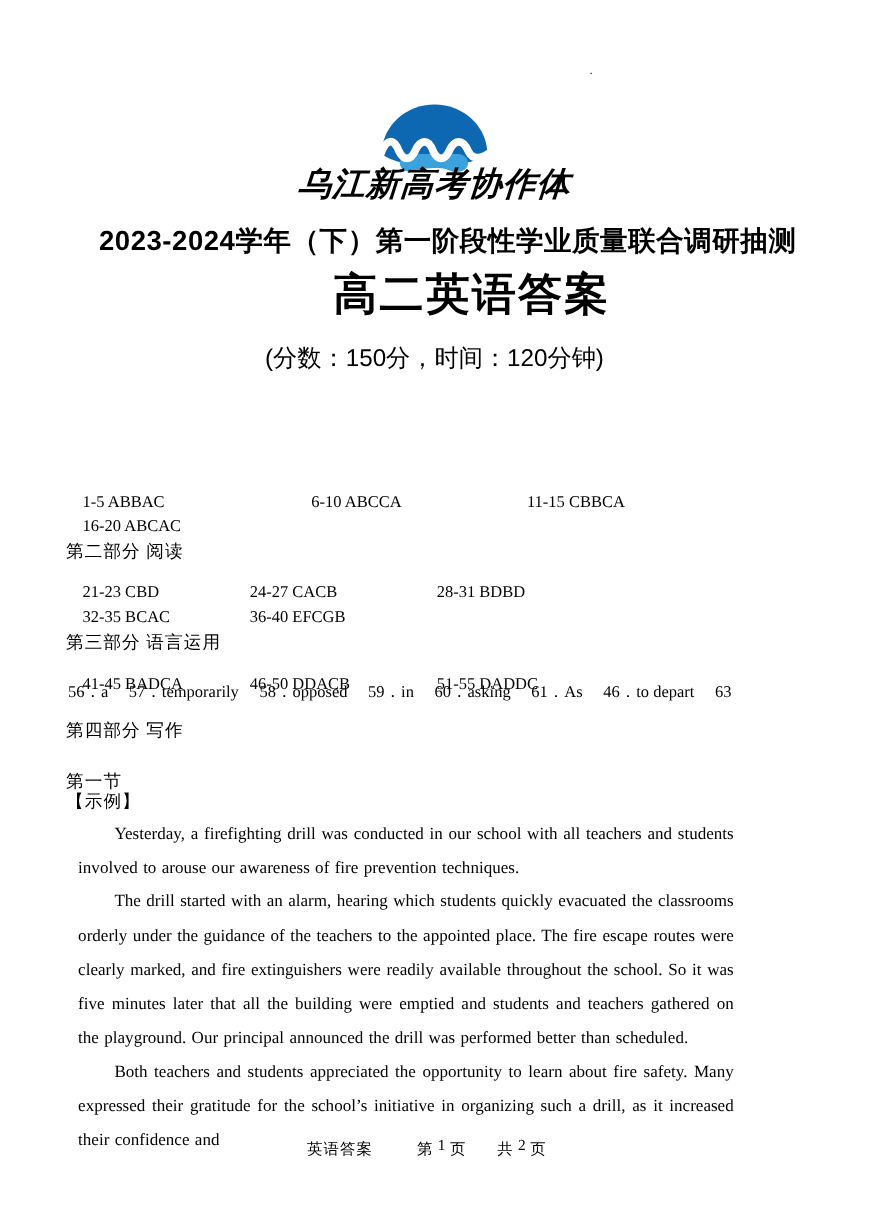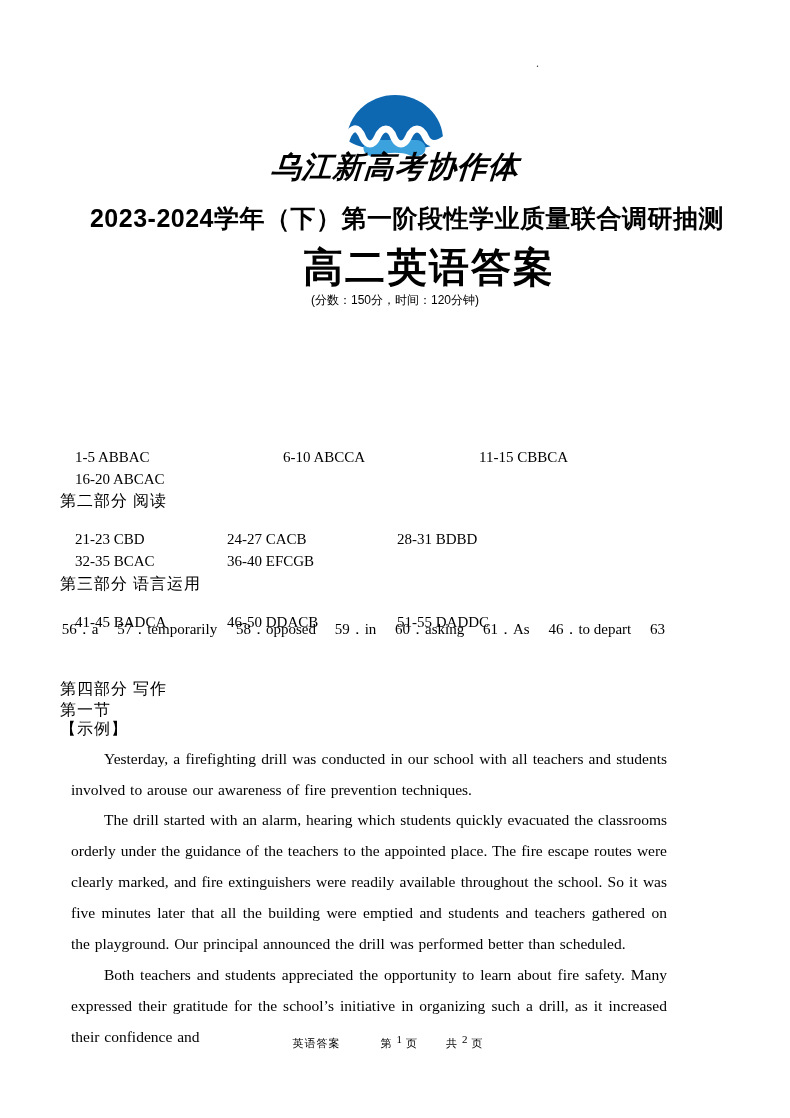--- a/index.html
+++ b/index.html
@@ -33,24 +33,24 @@
     font-family:"Liberation Sans","DejaVu Sans",sans-serif;
     font-weight:700; font-size:25px; letter-spacing:0.5px;padding-left:12px;
   }
   .title-sub {
     position:absolute; top:240px; left:0; width:100%; margin:0;
     text-align:center;
     font-family:"Liberation Sans","DejaVu Sans",sans-serif;
     font-weight:700; font-size:40px; letter-spacing:2px;padding-left:34px;
   }
   .meta-line {
-    position:absolute; top:292px; left:0; width:100%;
+    position:absolute; top:311px; left:0; width:100%;
     text-align:center;
     font-family:"Liberation Sans","DejaVu Sans",sans-serif;
-    font-size:12px;
+    font-size:22px;
   }
 
   
   .line { position:absolute; left:60px; right:50px; font-size:15px; white-space:pre; }
   .heading { font-size:16px; letter-spacing:1px; }
   .c208 { display:inline-block; width:208px; }
   .c196 { display:inline-block; width:196px; }
   .c152 { display:inline-block; width:152px; }
   .c170 { display:inline-block; width:170px; }
   .fill { left:58px; right:52px; white-space:pre-wrap; }
@@ -59,21 +59,21 @@
   .para {
     position:absolute; left:71px; width:596px;
     font-size:15.5px; line-height:31px;
     text-align:justify; text-indent:33px;
     word-spacing:1px;
   }
 
   
   .footer {
     position:absolute; top:1036px; left:0; width:100%;
-    text-align:center; font-size:11px; letter-spacing:1px;
+    text-align:center; font-size:14px; letter-spacing:1px;
   }
   .footer .doc-label { margin-right:26px; }
   .footer .grp { margin:0 14px; }
   .footer .num { position:relative; top:-4px; padding:0 4px; letter-spacing:0; }
 </style>
 </head>
 <body>
 
 <div class="page">
 
@@ -107,21 +107,21 @@
   <div class="line" style="top:536px">
     <span class="c152">32-35 BCAC</span><span class="c170">36-40 EFCGB</span>
   </div>
 
   <div class="line heading" style="top:574px">第三部分 语言运用</div>
   <div class="line" style="top:597px">
     <span class="c152">41-45 BADCA</span><span class="c170">46-50 DDACB</span><span>51-55 DADDC</span>
   </div>
   <div class="line fill" style="top:620px"> 56．a     57．temporarily     58．opposed     59．in     60．asking     61．As     46．to depart     63</div>
 
-  <div class="line heading" style="top:679px">第四部分 写作</div>
+  <div class="line heading" style="top:654px">第四部分 写作</div>
   <div class="line heading" style="top:700px">第一节</div>
   <div class="line heading" style="top:719px">【示例】</div>
 
   <div class="para" style="top:743px">Yesterday, a firefighting drill was conducted in our school with all teachers and students involved to arouse our awareness of fire prevention techniques.</div>
   <div class="para" style="top:804px">The drill started with an alarm, hearing which students quickly evacuated the classrooms orderly under the guidance of the teachers to the appointed place. The fire escape routes were clearly marked, and fire extinguishers were readily available throughout the school. So it was five minutes later that all the building were emptied and students and teachers gathered on the playground. Our principal announced the drill was performed better than scheduled.</div>
   <div class="para" style="top:959px">Both teachers and students appreciated the opportunity to learn about fire safety. Many expressed their gratitude for the school’s initiative in organizing such a drill, as it increased their confidence and</div>
 
   <div class="footer">
     <span class="doc-label">英语答案</span><span class="grp"><span>第</span><span class="num">1</span><span>页</span></span><span class="grp"><span>共</span><span class="num">2</span><span>页</span></span>
   </div>

